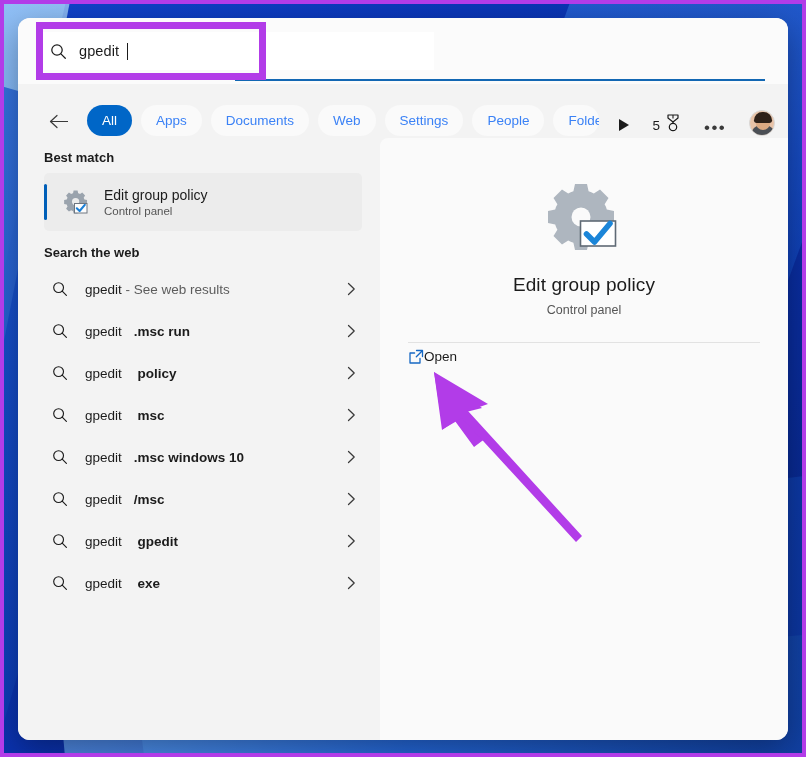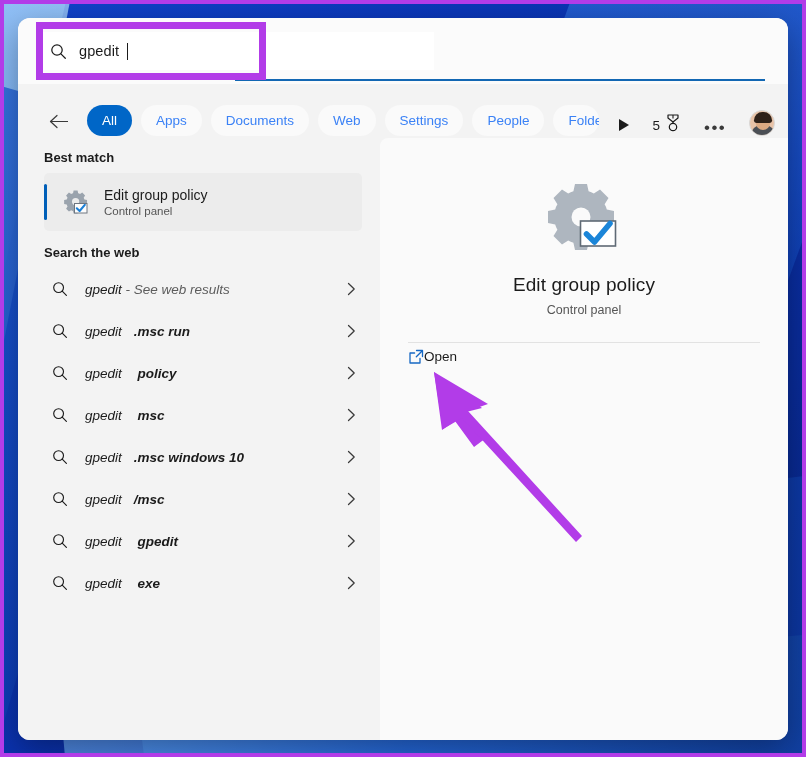--- a/index.html
+++ b/index.html
@@ -286,21 +286,20 @@
   #best-match-title { font-size: 14px; color: #1b1b1b; line-height: 1.25; }
   #best-match-sub { font-size: 11.5px; color: #555; margin-top: 1px; }
 
   
   .web-row {
     height: 42px;
     display: flex;
     align-items: center;
     padding: 0 6px 0 8px;
     border-radius: 4px;
-    font-style: italic;
   }
   .web-row .mag { flex: 0 0 auto; width: 24px; line-height: 0; }
   .web-label {
     flex: 1 1 auto;
     font-size: 13.5px;
     color: #1b1b1b;
     margin-left: 9px;
     white-space: nowrap;
   }
   .web-label b { font-weight: bold; margin-left: 12px; }

